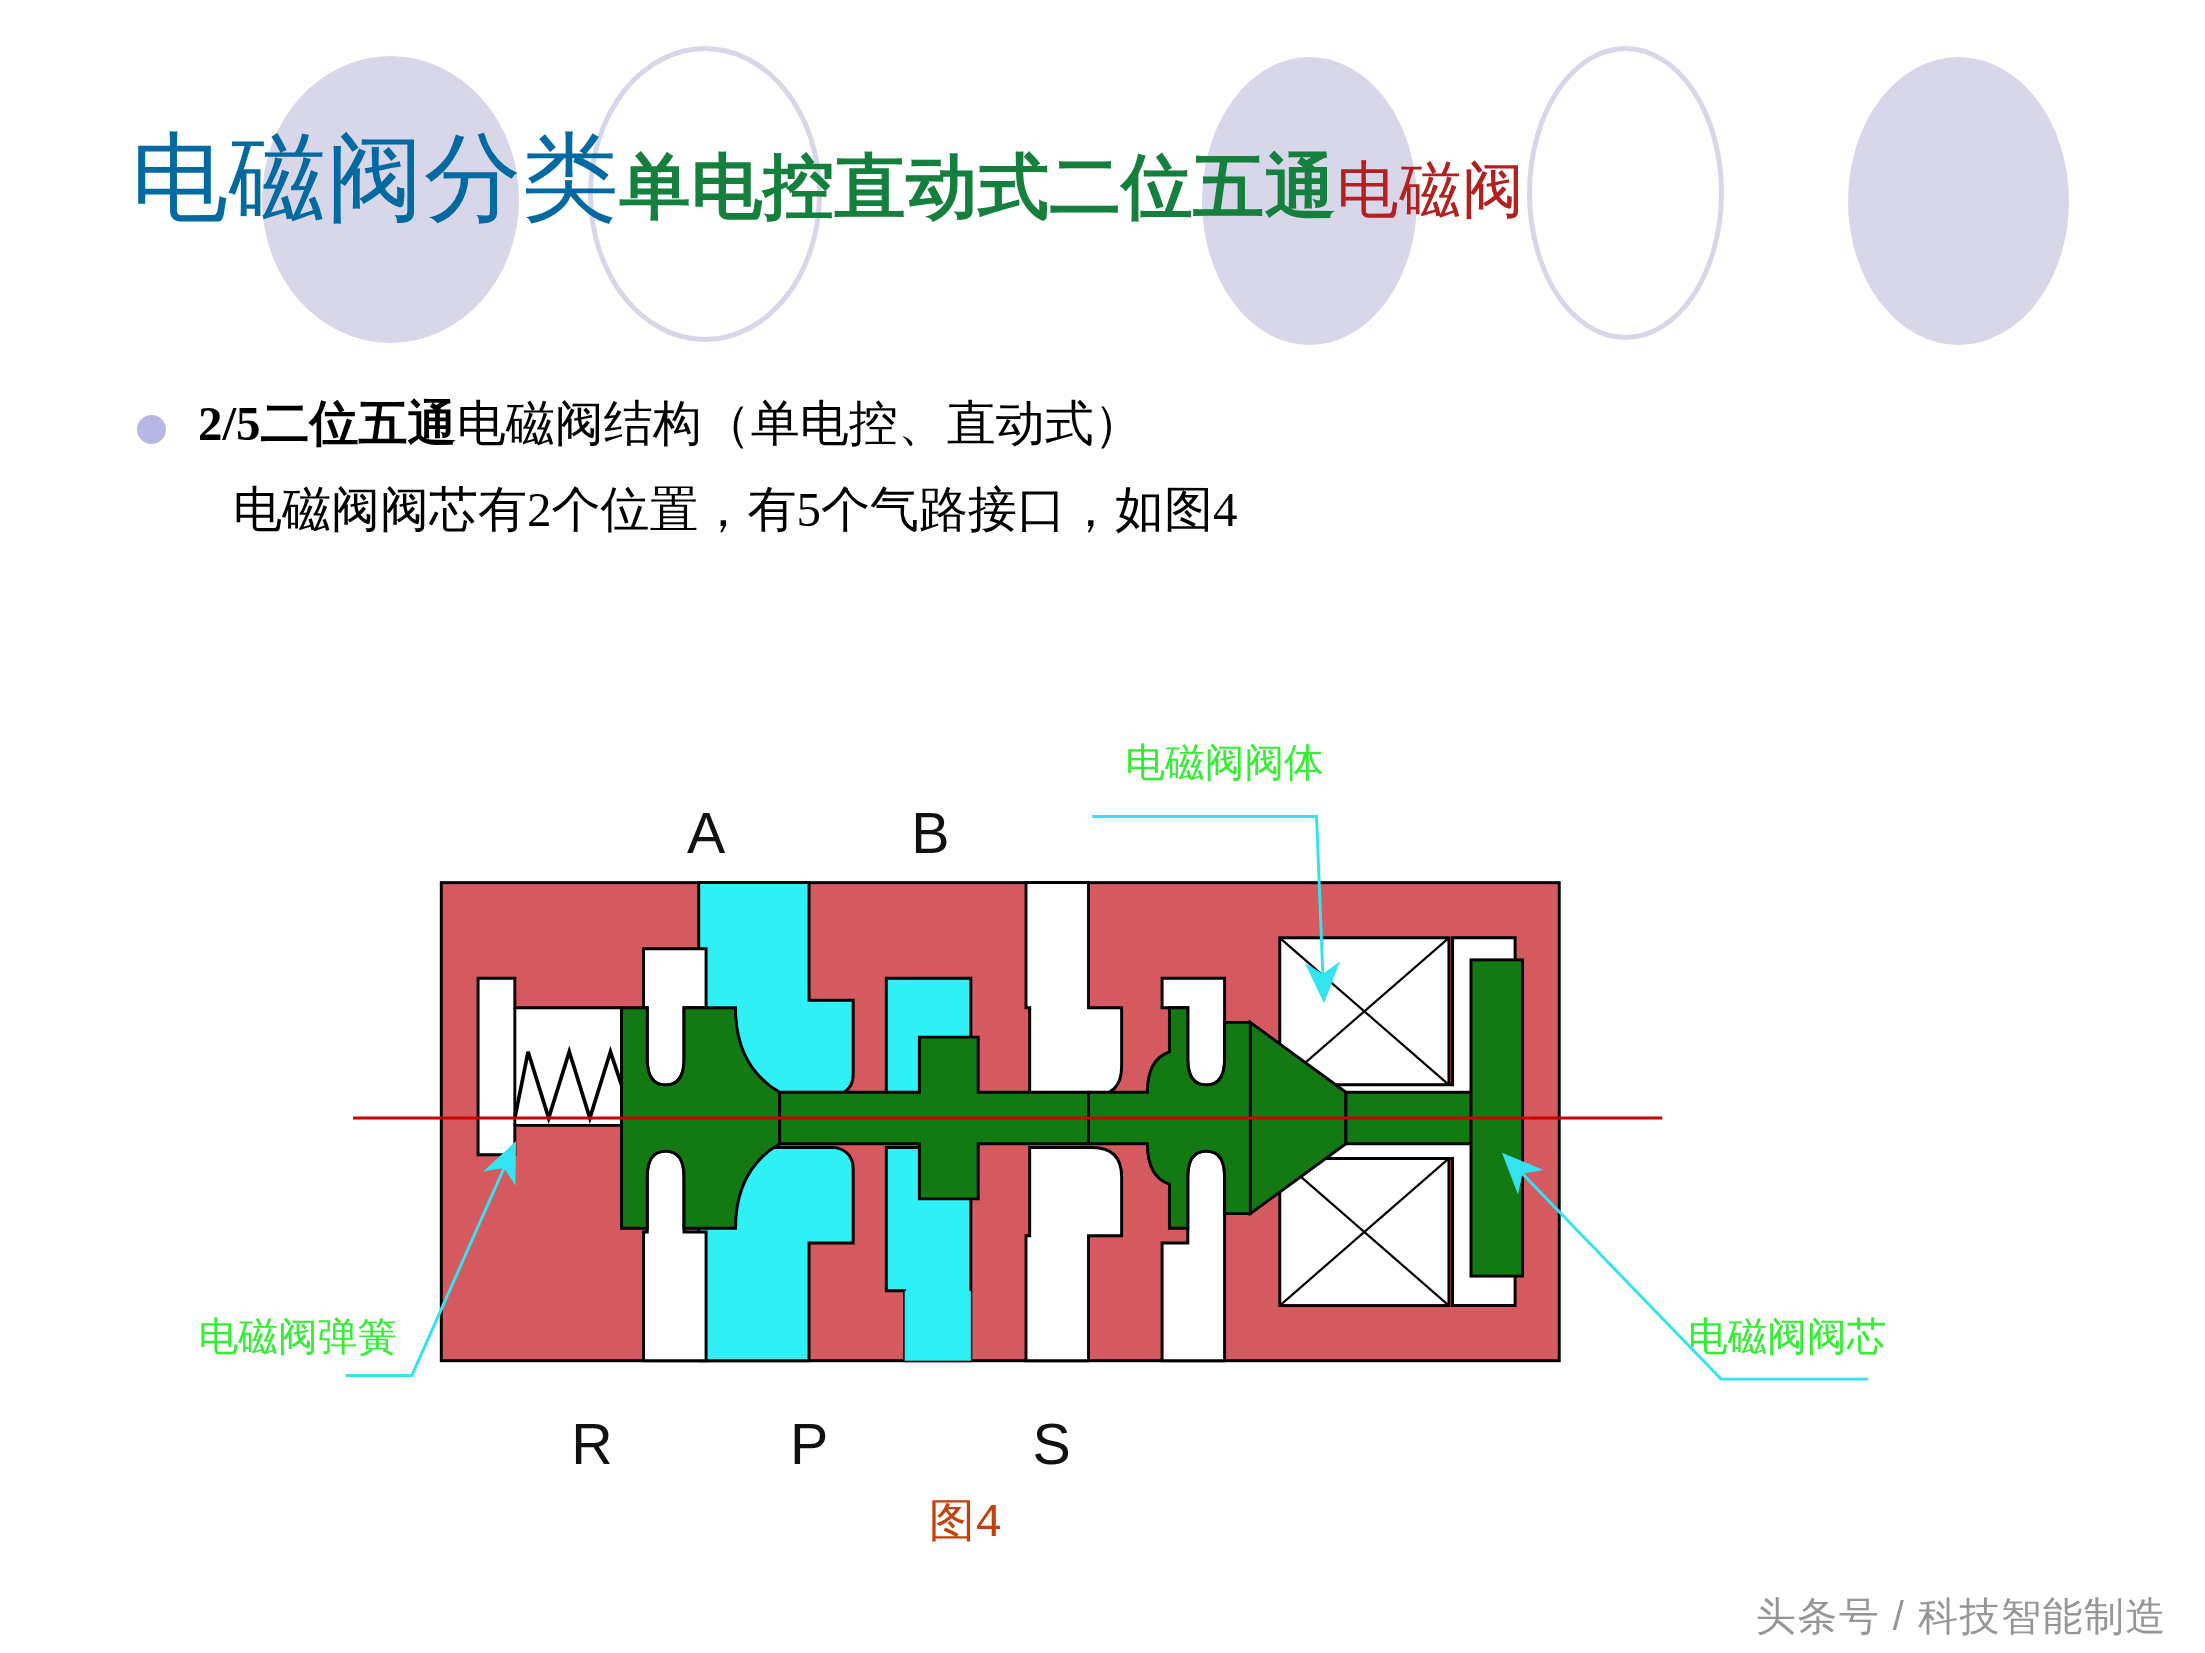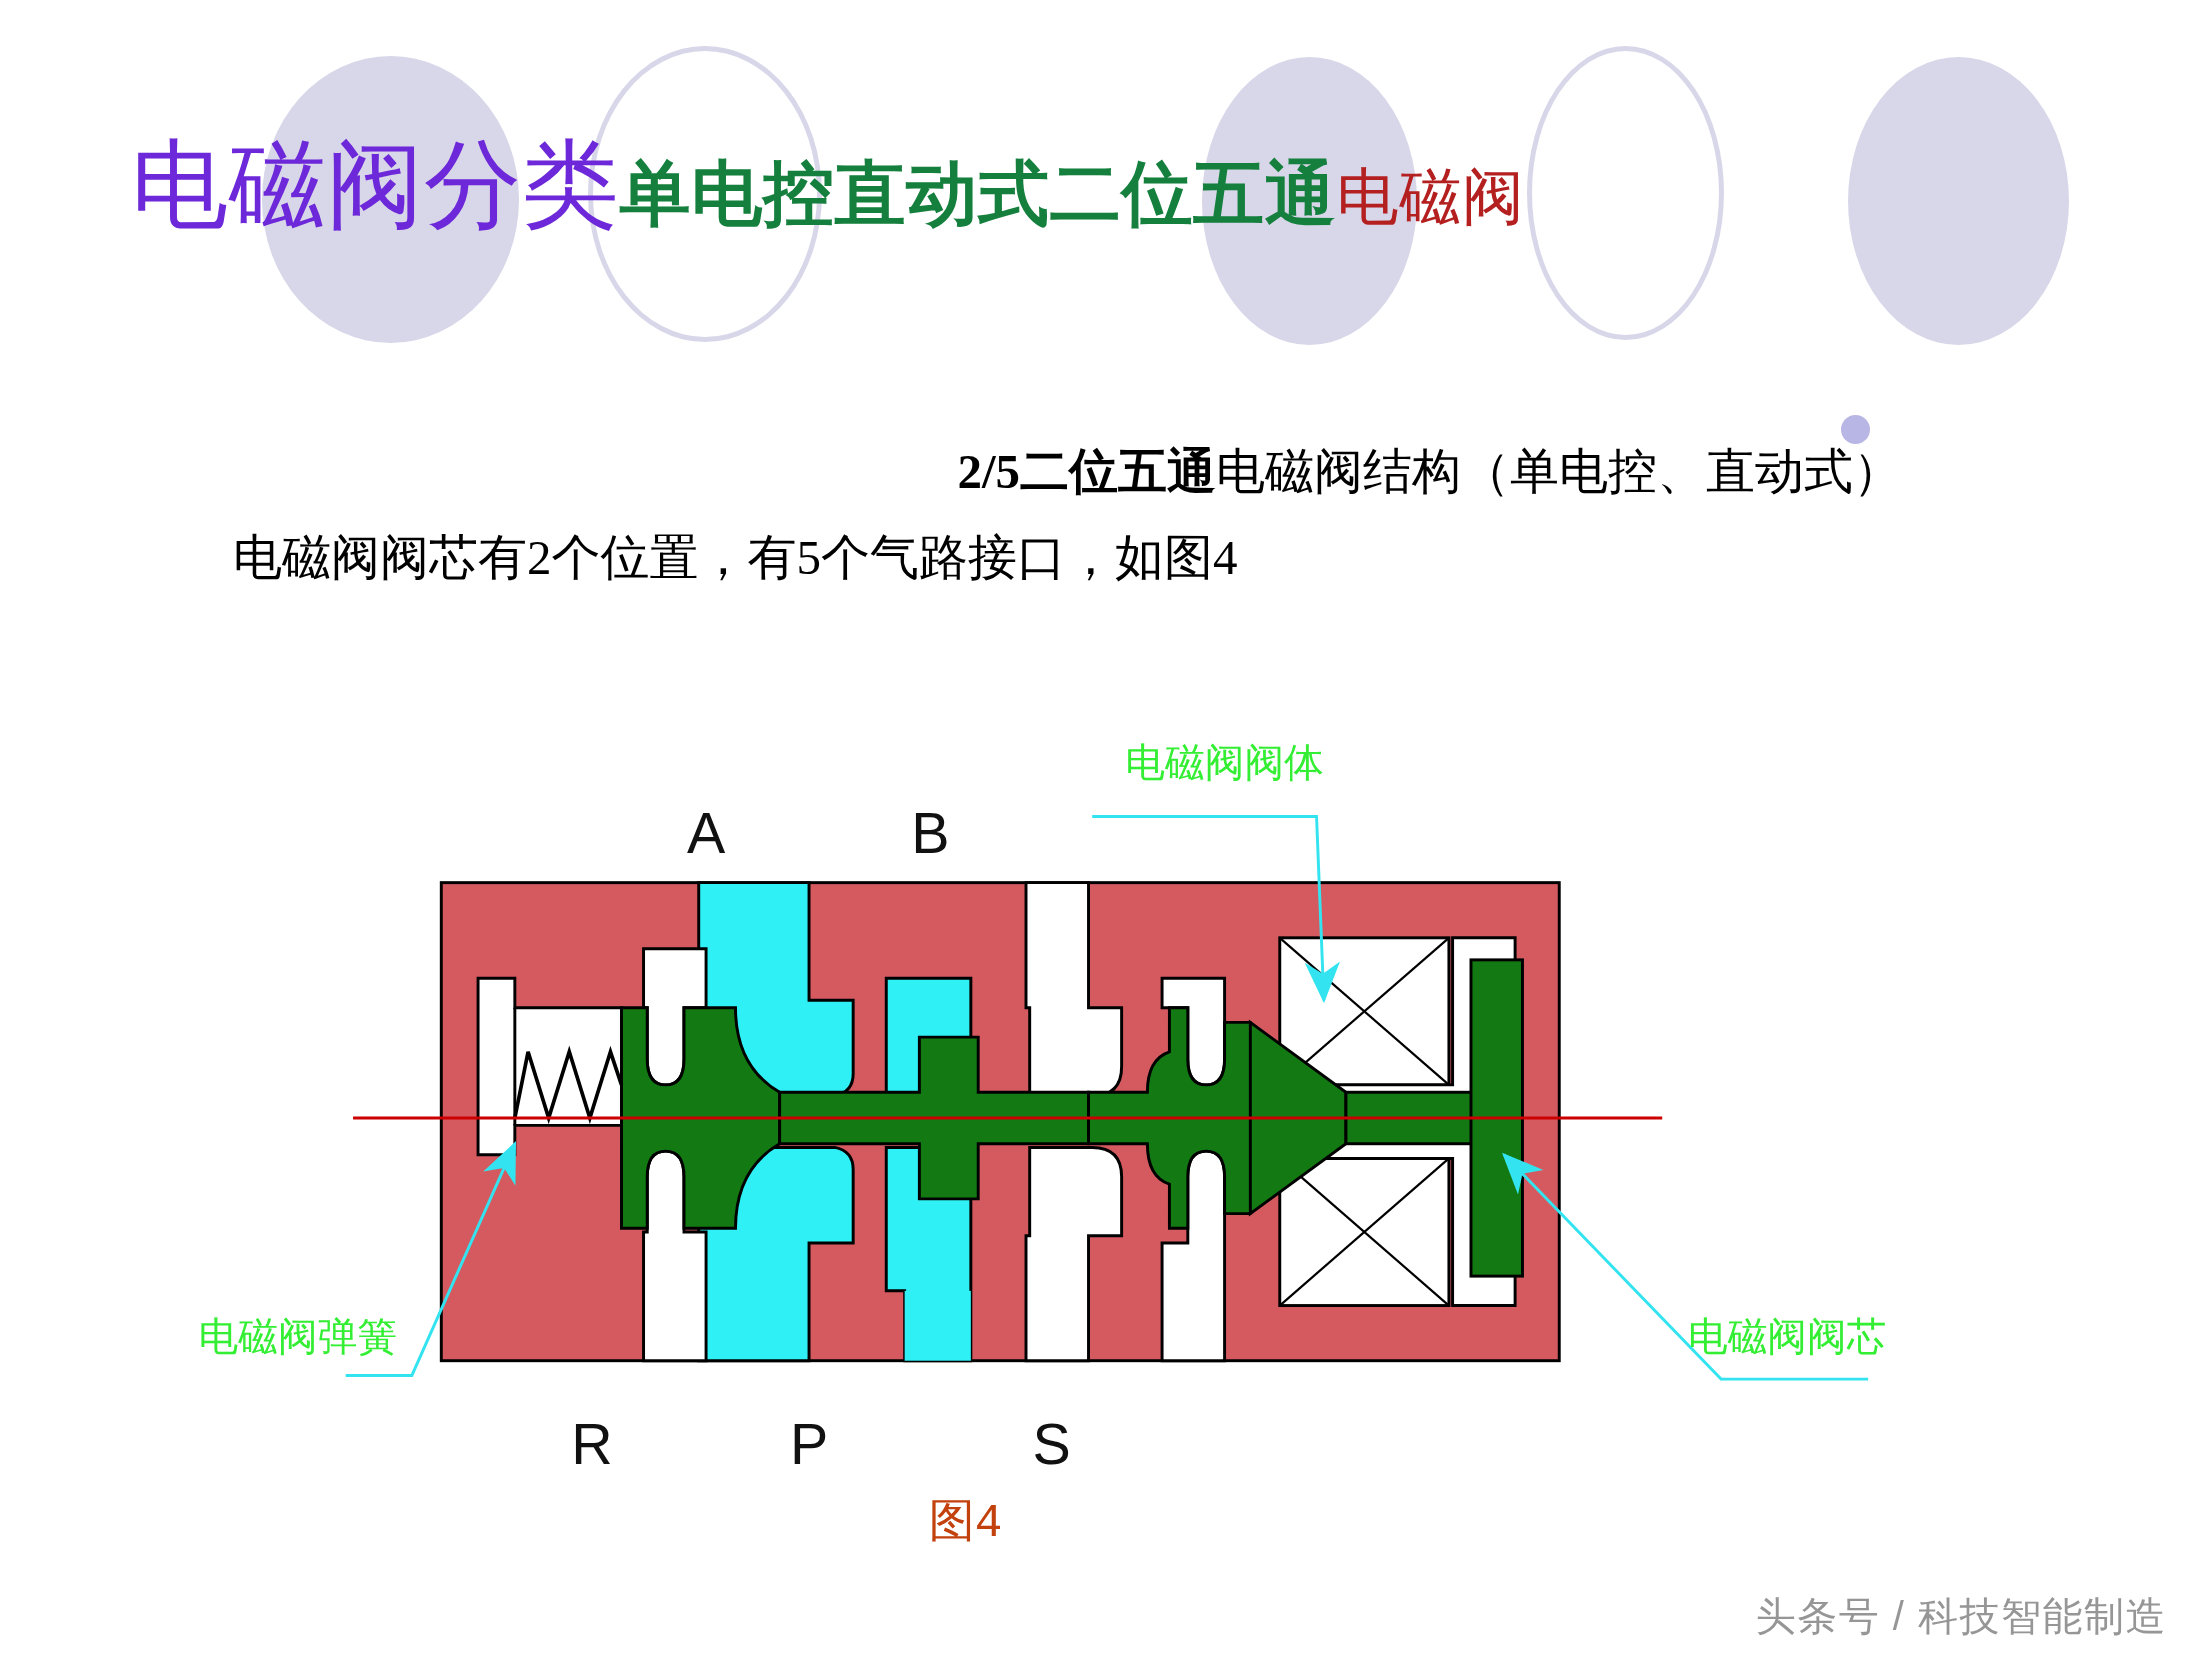--- a/index.html
+++ b/index.html
@@ -39,23 +39,23 @@
 
   
   #title-row {
     position: absolute;
     left: 131px;
     top: 137px;
     white-space: nowrap;
     line-height: 1;
   }
   .title-black {
-    font-family: Liberation Serif, serif;
+    font-family: Liberation Mono, monospace;
     font-size: 97px;
-    color: #6d28d9;
+    color: #0369a1;
     letter-spacing: 0.7px;
     vertical-align: baseline;
   }
   .title-red {
     font-family: "Liberation Serif", "DejaVu Serif", serif;
     font-size: 71px;
     font-weight: bold;
     color: #15803d;
     letter-spacing: 0.7px;
     vertical-align: baseline;
@@ -71,23 +71,22 @@
 
   
   #bullet-block {
     position: absolute;
     left: 137px;
     top: 396px;
     width: 1765px;
   }
   .bullet-row {
     display: flex;
-    align-items: flex-end;
+    align-items: flex-start;
     line-height: 1.16;
-    flex-direction: column;
   }
   .bullet-dot {
     width: 29px; height: 29px;
     border-radius: 50%;
     background: #b8b6e4;
     margin-top: 19px;
     margin-right: 32px;
     flex: 0 0 auto;
   }
   .body-line {

